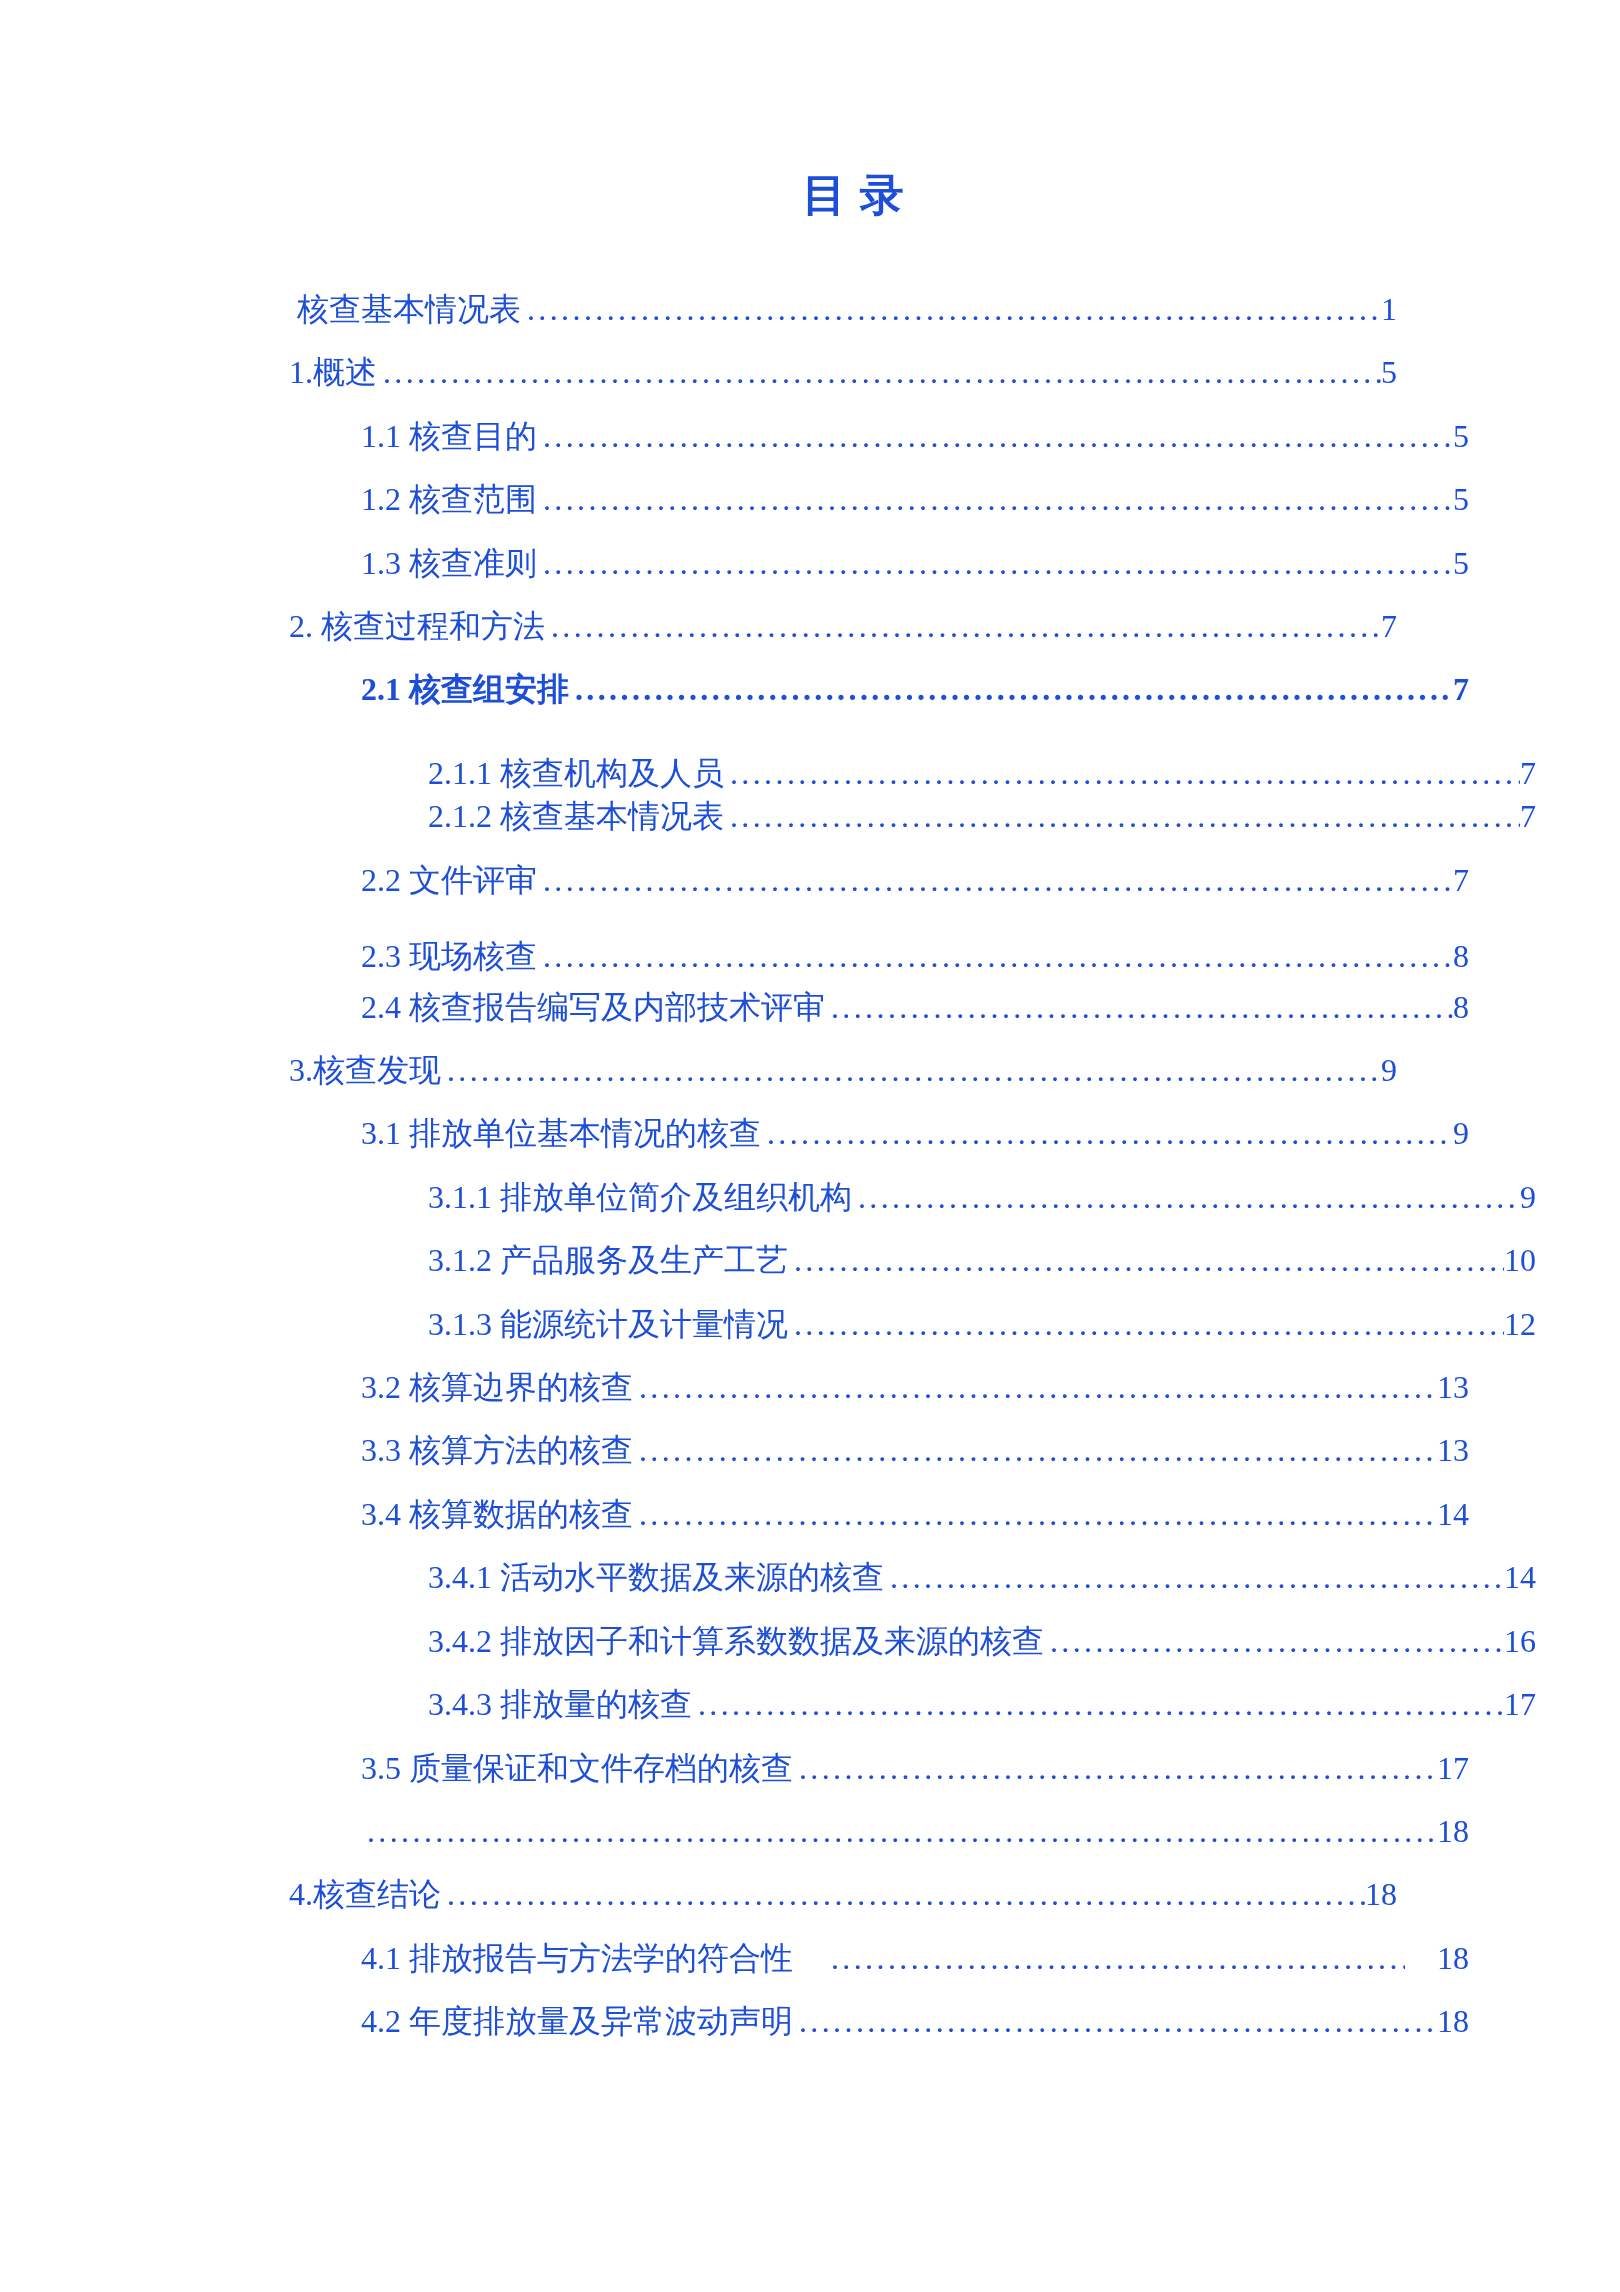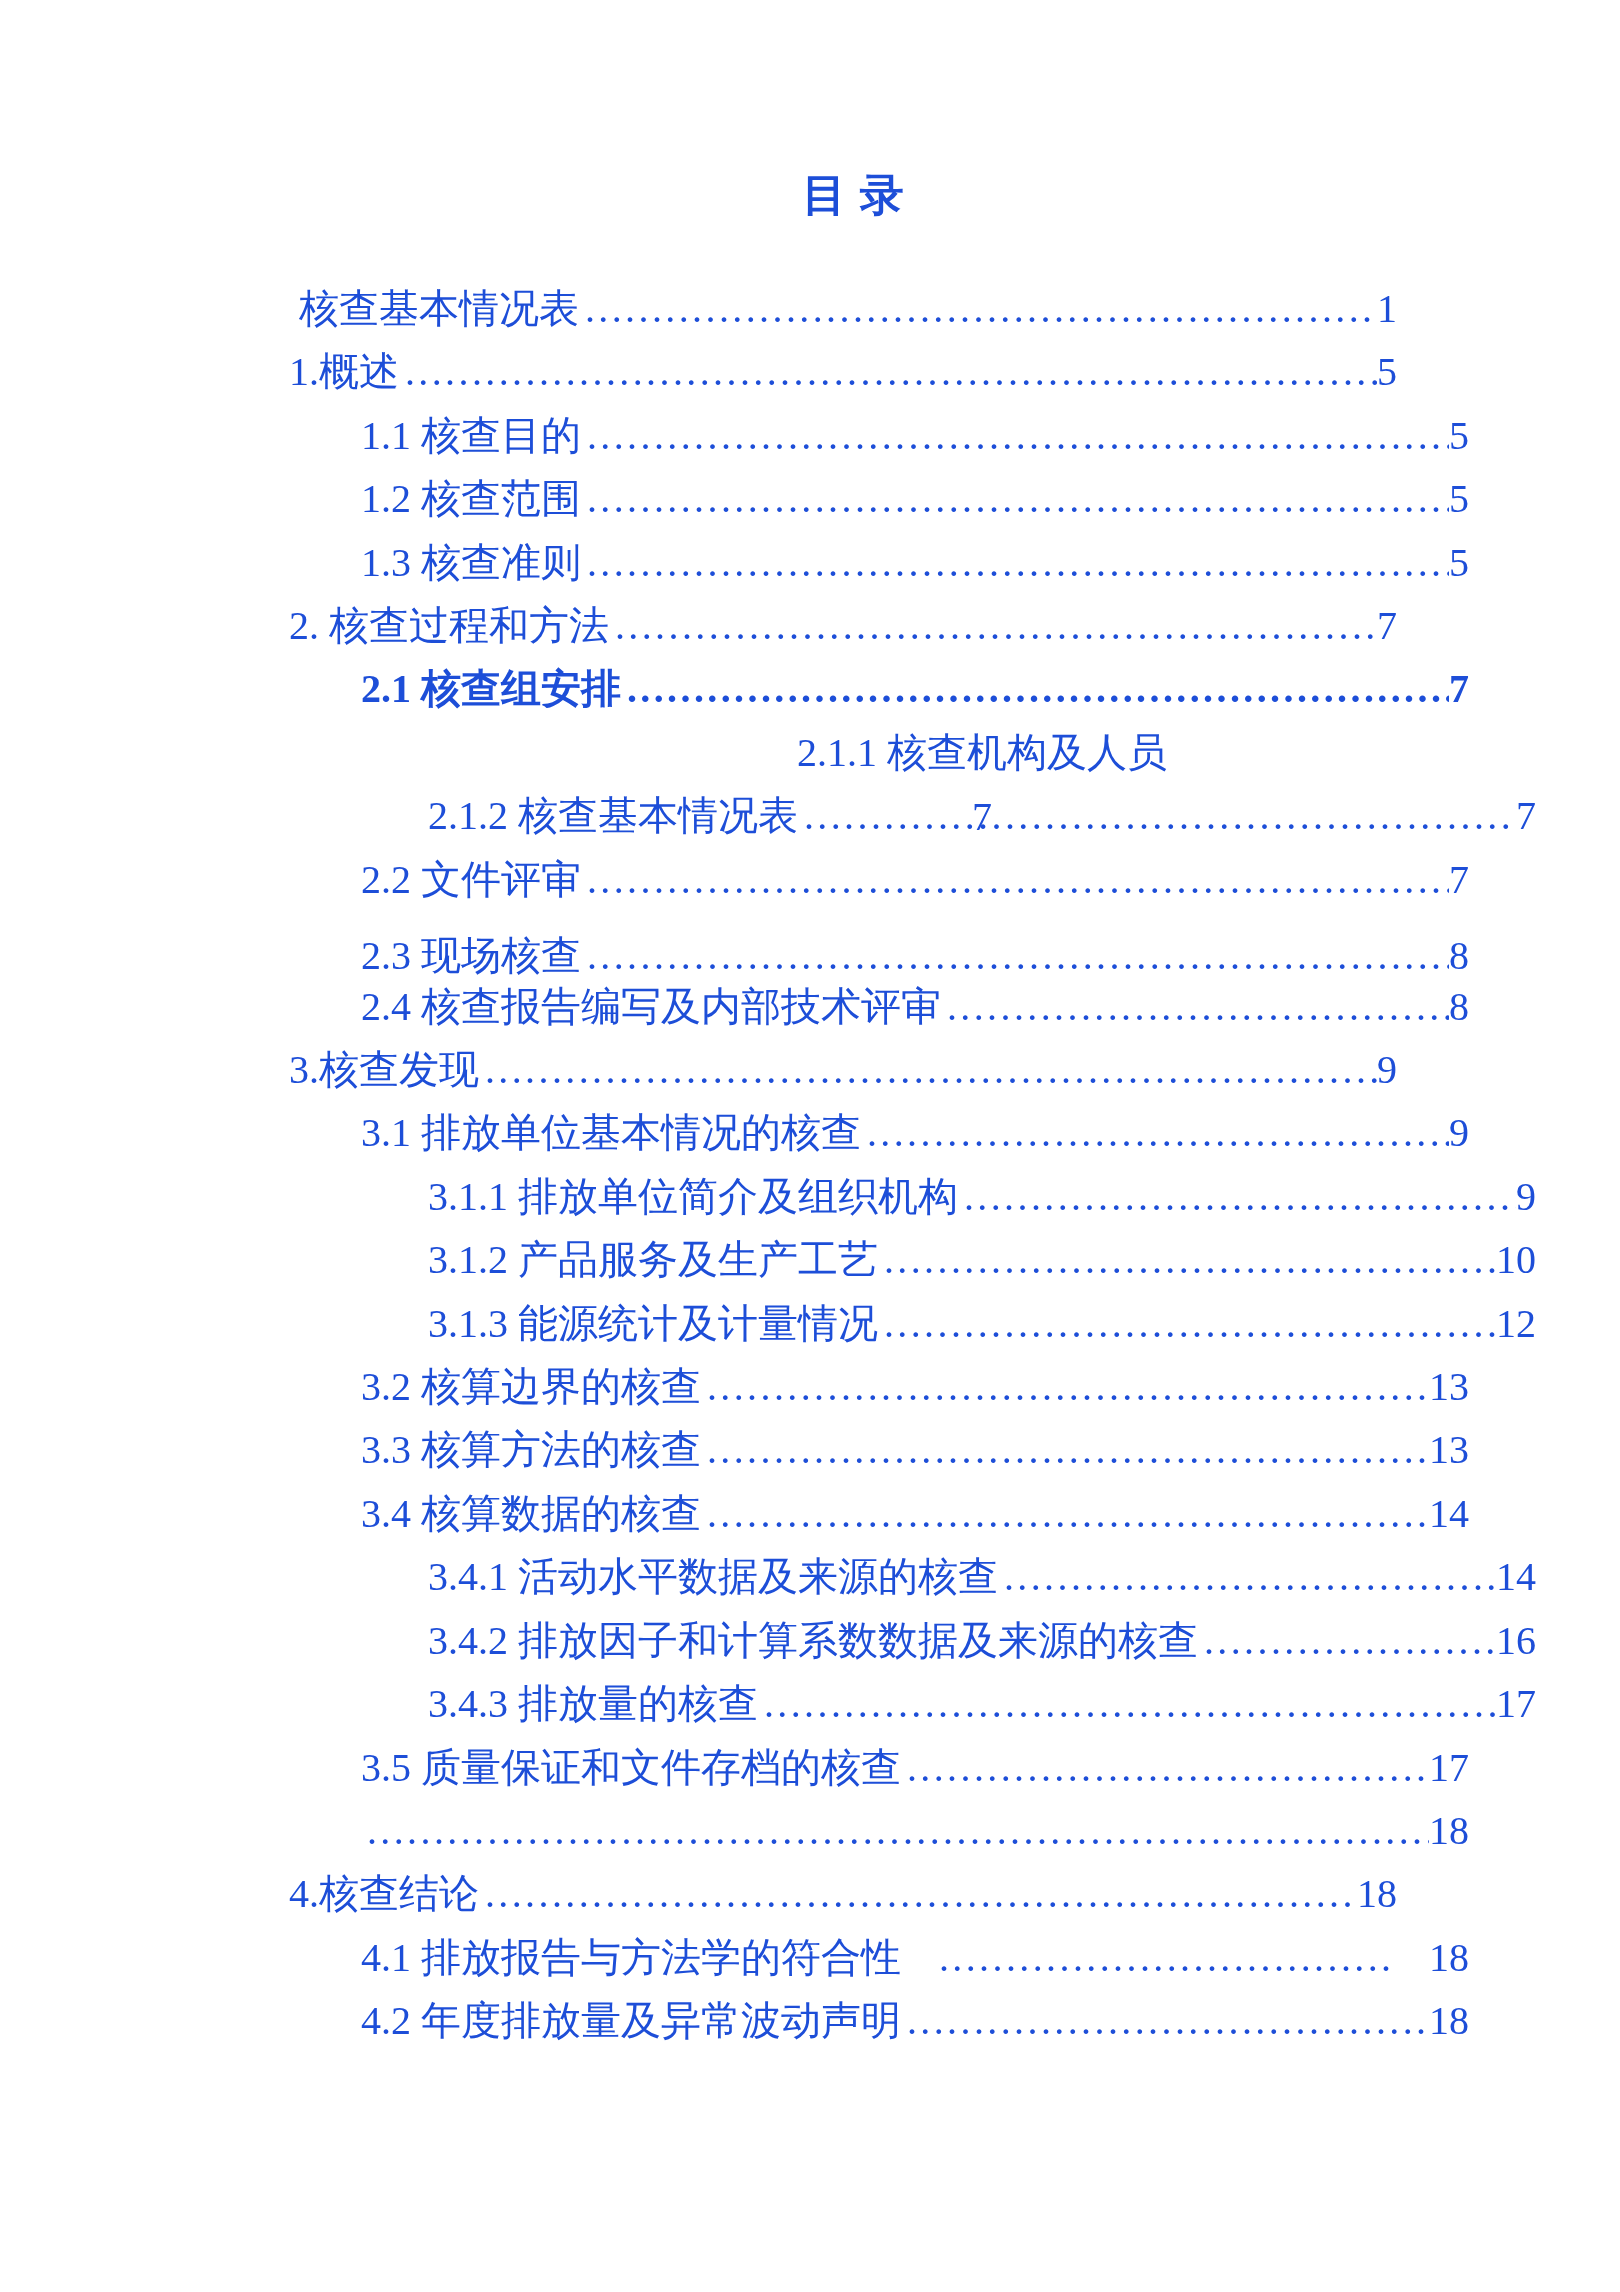--- a/index.html
+++ b/index.html
@@ -28,23 +28,23 @@
     position:absolute;
     left:289px; top:277px;
     width:1108px;
     height:1794px;
   }
   .toc-row {
     position:absolute;
     left:0; width:100%;
     height:64px;
     line-height:64px;
-    font-size:40px;
+    font-size:32px;
     display:flex;
-    align-items:center;
+    align-items:flex-end;
     cursor:pointer;
   }
   .toc-row .label { flex:none; white-space:pre; }
   .toc-row .dots {
     flex:1 1 auto;
     overflow:hidden;
     white-space:nowrap;
     letter-spacing:3.4px;
     padding:0 2.9px 0 5.9px;
     min-width:0;
@@ -88,21 +88,21 @@
       <div class="toc-row indent-1" style="top: 317px;">
         <span class="label">2. 核查过程和方法</span>
         <span class="dots">............................................................................................................................................................................................................................................................................................................</span>
         <span class="page-num">7</span>
       </div>
       <div class="toc-row indent-2" style="top: 380px; font-weight: bold;">
         <span class="label">2.1 核查组安排</span>
         <span class="dots">............................................................................................................................................................................................................................................................................................................</span>
         <span class="page-num">7</span>
       </div>
-      <div class="toc-row indent-3" style="top: 444px; flex-direction: column;">
+      <div class="toc-row indent-3" style="top: 464px;">
         <span class="label">2.1.1 核查机构及人员</span>
         <span class="dots">............................................................................................................................................................................................................................................................................................................</span>
         <span class="page-num">7</span>
       </div>
       <div class="toc-row indent-3" style="top: 507px;">
         <span class="label">2.1.2 核查基本情况表</span>
         <span class="dots">............................................................................................................................................................................................................................................................................................................</span>
         <span class="page-num">7</span>
       </div>
       <div class="toc-row indent-2" style="top: 571px;">

